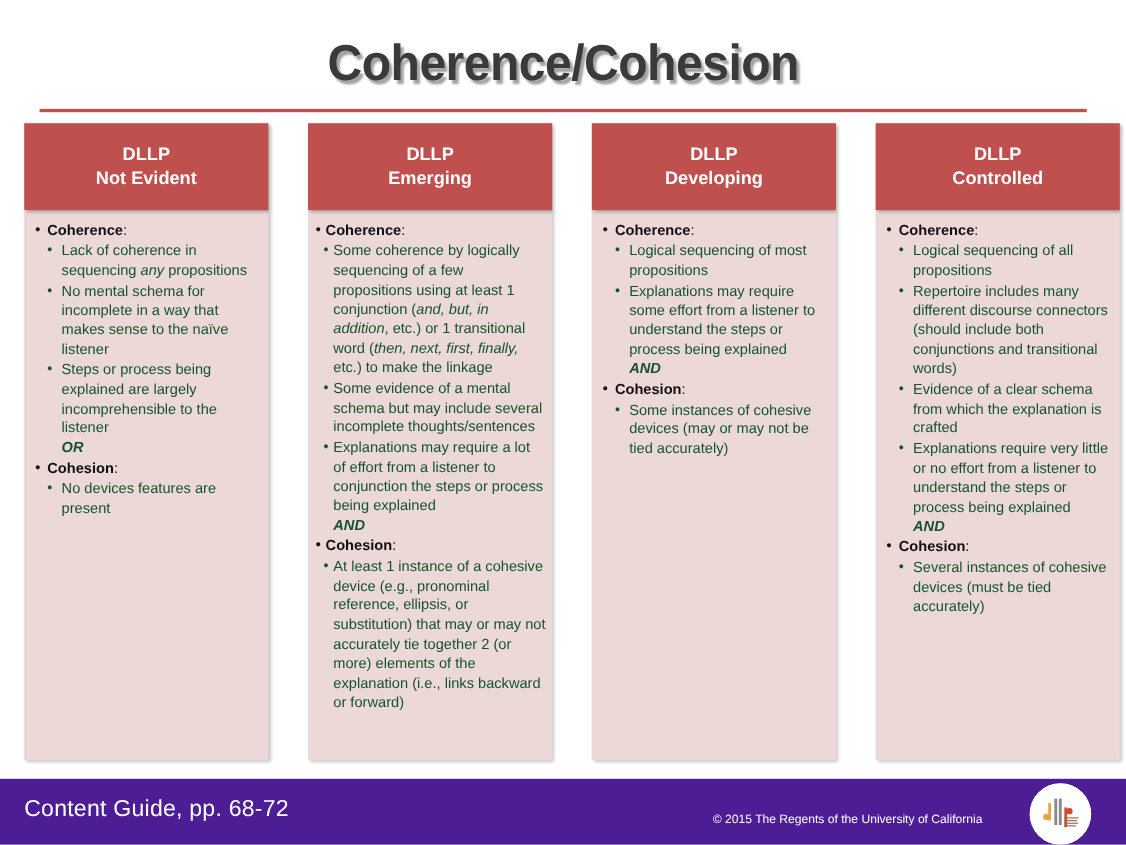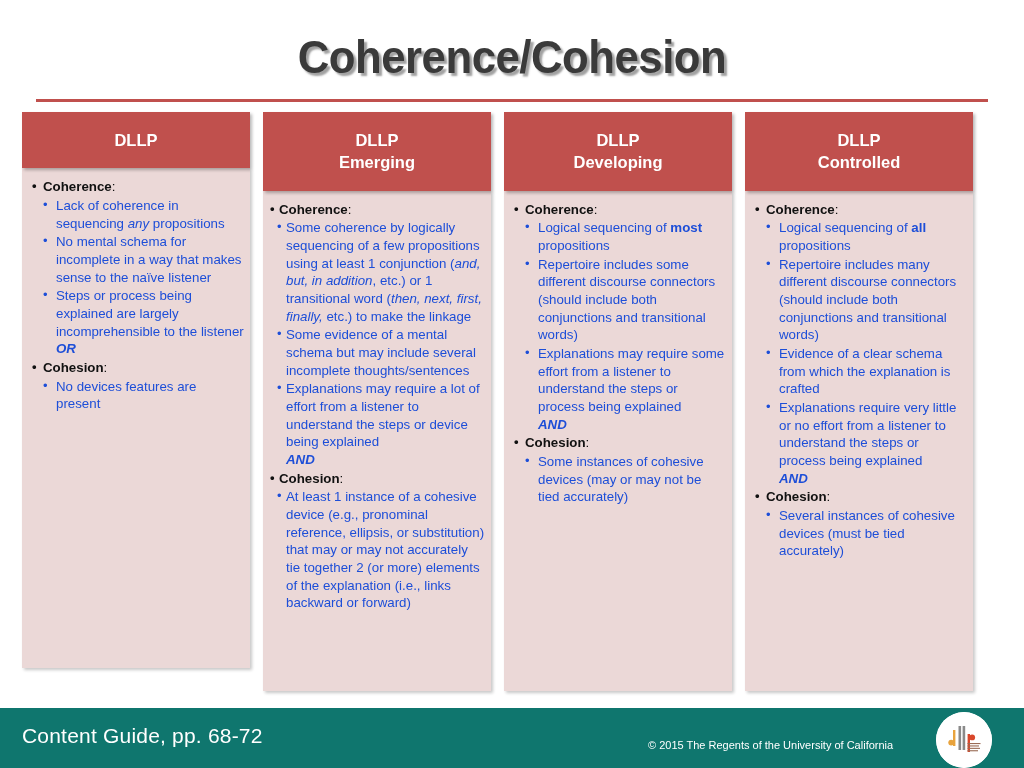--- a/index.html
+++ b/index.html
@@ -40,21 +40,21 @@
     background: #C0504D;
   }
 
   
   .columns {
     position: absolute;
     top: 112px;
     left: 22px;
     width: 996px;
     display: flex;
-    gap: 13px;
+    gap: 36px;
   }
   .column {
     width: 228px;
     display: flex;
     flex-direction: column;
   }
   .col-header {
     background: #C0504D;
     color: #ffffff;
     text-align: center;
@@ -98,21 +98,21 @@
   .lvl1 > li.b1::before {
     content: "\2022";
     position: absolute;
     left: 4px;
     top: -1px;
     font-size: 13px;
   }
   li.b2 {
     font-size: 13.3px;
     line-height: 1.33;
-    color: #1d4ed8;
+    color: #14532d;
     font-weight: normal;
     position: relative;
     padding-left: 16px;
     margin-left: 12px;
     margin-bottom: 1px;
   }
   li.b2::before {
     content: "\2022";
     position: absolute;
     left: 3px;
@@ -132,30 +132,30 @@
     margin-left: 7px;
   }
   .tight li.b2::before {
     left: 1px;
   }
 
   .b1 .normal { font-weight: bold; }
   .b1 .colon  { font-weight: normal; }
   em.i { font-style: italic; }
   strong.bi { font-style: italic; font-weight: bold; display: inline-block; }
-  strong.bd { font-weight: bold; text-align: right; }
+  strong.bd { font-weight: normal; text-align: right; }
 
   
   .footer {
     position: absolute;
     left: 0;
     top: 708px;
     width: 1024px;
     height: 60px;
-    background: #0f766e;
+    background: #4c1d95;
   }
   .footer-title {
     position: absolute;
     left: 22px;
     top: 16px;
     color: #ffffff;
     font-size: 21px;
     font-weight: normal;
     letter-spacing: 0.2px;
   }
@@ -180,20 +180,21 @@
 </head>
 <body>
 
 <div class="slide-title">Coherence/Cohesion</div>
 <div class="title-rule"></div>
 
 <div class="columns" id="columns-root">
     <div class="column">
       <div class="col-header">
         <div>DLLP</div>
+        <div>Not Evident</div>
       </div>
       <div class="col-body">
         <ul class="lvl1">
           <li class="b1"><span class="normal">Coherence</span><span class="colon">:</span></li>
           <li style="list-style: none;">
             <ul class="lvl2">
               <li class="b2"><span>Lack of coherence in sequencing </span><em class="i">any</em><span> propositions</span></li>
               <li class="b2"><span>No mental schema for incomplete in a way that makes sense to the naïve listener</span></li>
               <li class="b2"><span>Steps or process being explained are largely incomprehensible to the listener</span><br><strong class="bi">OR</strong></li>
             </ul>
@@ -212,21 +213,21 @@
         <div>DLLP</div>
         <div>Emerging</div>
       </div>
       <div class="col-body">
         <ul class="lvl1">
           <li class="b1"><span class="normal">Coherence</span><span class="colon">:</span></li>
           <li style="list-style: none;">
             <ul class="lvl2">
               <li class="b2"><span>Some coherence by logically sequencing of a few propositions using at least 1 conjunction (</span><em class="i">and, but, in addition</em><span>, etc.) or 1 transitional word (</span><em class="i">then, next, first, finally,</em><span> etc.) to make the linkage</span></li>
               <li class="b2"><span>Some evidence of a mental schema but may include several incomplete thoughts/sentences</span></li>
-              <li class="b2"><span>Explanations may require a lot of effort from a listener to understand the steps or device being explained</span><br><strong class="bi">AND</strong></li>
+              <li class="b2"><span>Explanations may require a lot of effort from a listener to conjunction the steps or process being explained</span><br><strong class="bi">AND</strong></li>
             </ul>
           </li>
           <li class="b1"><span class="normal">Cohesion</span><span class="colon">:</span></li>
           <li style="list-style: none;">
             <ul class="lvl2">
               <li class="b2"><span>At least 1 instance of a cohesive device (e.g., pronominal reference, ellipsis, or substitution) that may or may not accurately tie together 2 (or more) elements of the explanation (i.e., links backward or forward)</span></li>
             </ul>
           </li>
         </ul>
       </div>
@@ -235,21 +236,20 @@
       <div class="col-header">
         <div>DLLP</div>
         <div>Developing</div>
       </div>
       <div class="col-body">
         <ul class="lvl1">
           <li class="b1"><span class="normal">Coherence</span><span class="colon">:</span></li>
           <li style="list-style: none;">
             <ul class="lvl2">
               <li class="b2"><span>Logical sequencing of </span><strong class="bd">most</strong><span> propositions</span></li>
-              <li class="b2"><span>Repertoire includes some different discourse connectors (should include both conjunctions and transitional words)</span></li>
               <li class="b2"><span>Explanations may require some effort from a listener to understand the steps or process being explained</span><br><strong class="bi">AND</strong></li>
             </ul>
           </li>
           <li class="b1"><span class="normal">Cohesion</span><span class="colon">:</span></li>
           <li style="list-style: none;">
             <ul class="lvl2">
               <li class="b2"><span>Some instances of cohesive devices (may or may not be tied accurately)</span></li>
             </ul>
           </li>
         </ul>

